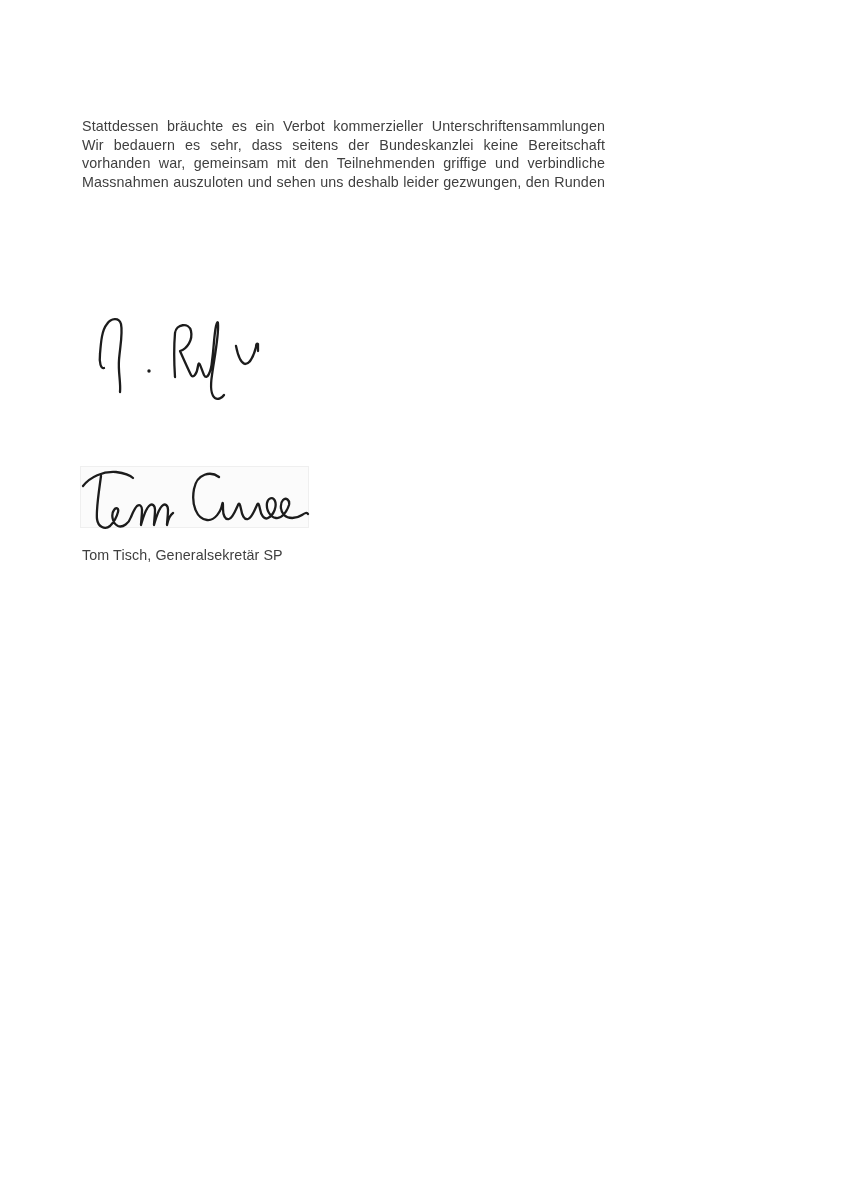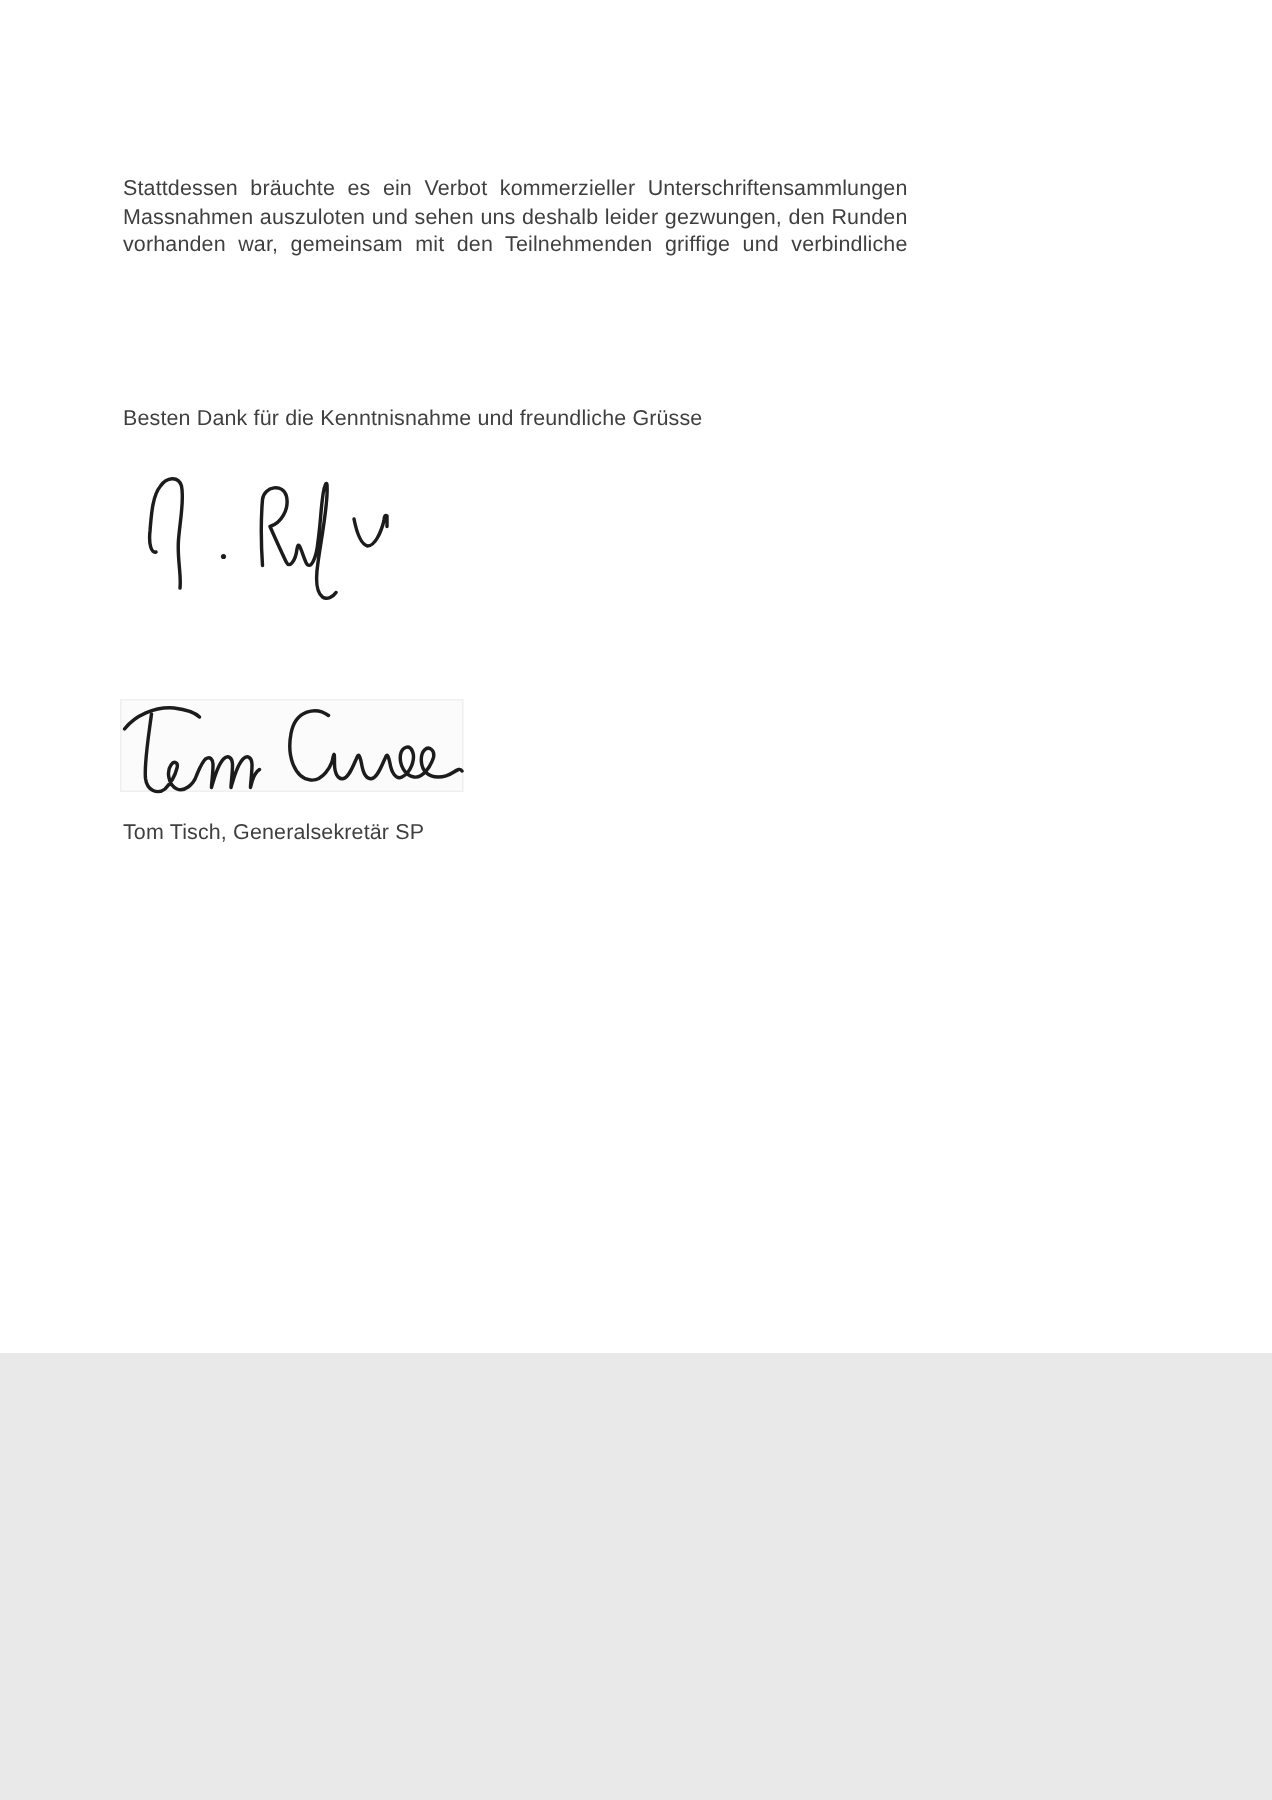--- a/index.html
+++ b/index.html
@@ -3,21 +3,21 @@
 <meta charset="utf-8">
 <style>
   html, body {
     margin: 0;
     padding: 0;
     background: #e9e9e9;
   }
   .page {
     position: relative;
     width: 848px;
-    height: 902px;
+    height: 1200px;
     margin: 0 auto;
     background: #ffffff;
     overflow: hidden;
     font-family: "Liberation Sans", "DejaVu Sans", sans-serif;
     color: #3f3f3f;
     text-decoration: underline;
   }
   .body-text {
     position: absolute;
     left: 82px;
@@ -74,25 +74,25 @@
     stroke: none;
   }
 </style>
 </head>
 <body>
 
 <div class="page">
 
   <div class="body-text para-justified">
     <div class="jline">Stattdessen bräuchte es ein Verbot kommerzieller Unterschriftensammlungen</div>
+    <div class="jline">Wir bedauern es sehr, dass seitens der Bundeskanzlei keine Bereitschaft</div>
+    <div class="jline">vorhanden war, gemeinsam mit den Teilnehmenden griffige und verbindliche</div>
     <div class="jline">Massnahmen auszuloten und sehen uns deshalb leider gezwungen, den Runden</div>
-    <div class="jline">vorhanden war, gemeinsam mit den Teilnehmenden griffige und verbindliche</div>
   </div>
 
-  <div class="body-text closing-line">Besten Dank für die Kenntnisnahme und freundliche Grüsse</div>
 
   <svg class="sig-martin" viewBox="0 0 170 100" xmlns="http://www.w3.org/2000/svg" aria-hidden="true">
     <path d="M 11,65 C 8,66 6,60 7,51 C 8,38 9,27 14,21 C 18,15 26,14 28,21 C 30,30 27,44 26,57 C 25,69 28,80 27,89"></path>
     <circle class="dot" cx="56" cy="68" r="1.7"></circle>
     <path d="M 82,74 C 81,59 81,42 82,30 C 83,21 96,19 98,28 C 100,37 94,46 87,48 C 91,57 95,66 98,72 C 100,76 104,71 105,63 C 106,56 108,65 111,72 C 114,78 118,69 119,58 C 121,44 121,32 123,23 C 124,19 125,18 125,21 C 126,32 121,57 119,72 C 117,85 118,92 122,95 C 125,97 129,95 131,92"></path>
     <path d="M 143,43 C 145,53 148,60 152,61 C 157,61 161,52 163,44 C 163,41 164,40 165,41 C 165,43 165,46 165,48"></path>
   </svg>
 
 
   <div class="sig-tom-box">

